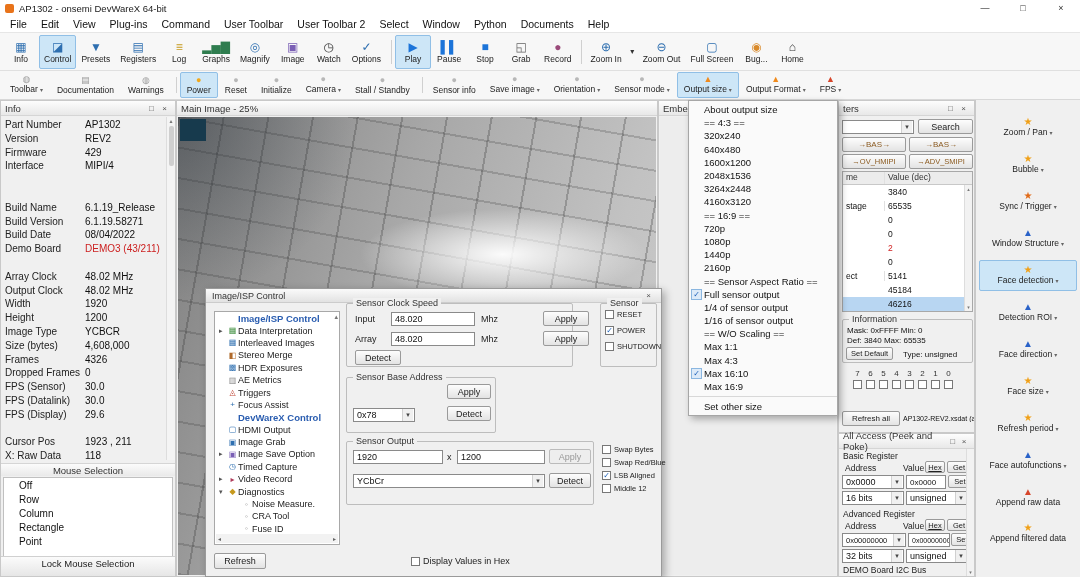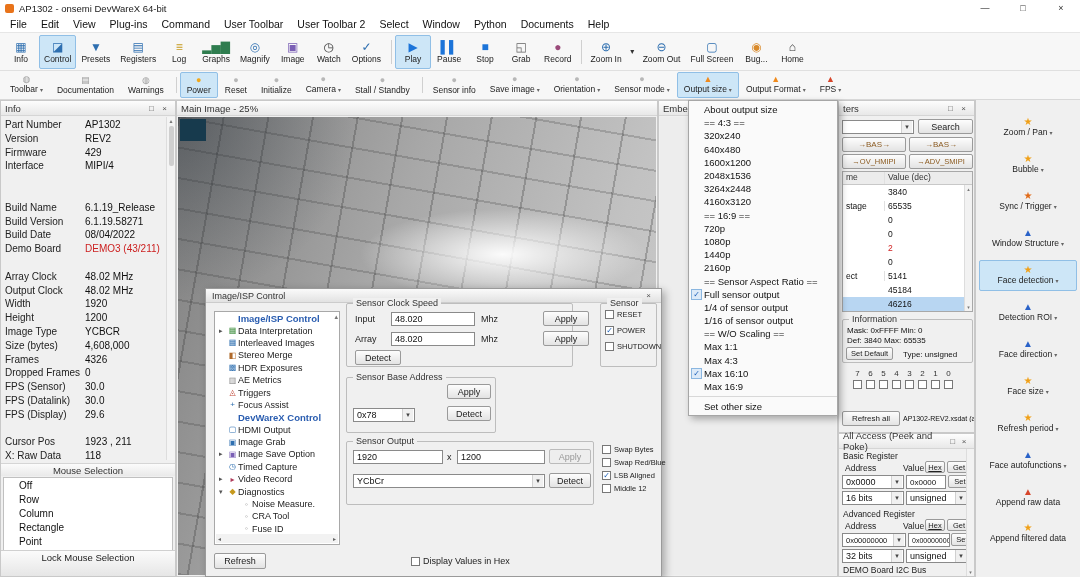--- a/index.html
+++ b/index.html
@@ -56,21 +56,21 @@
 #info-panel{left:0;top:100px;width:176px;height:477px}
 .info-rows{position:absolute;left:0;top:16px;right:9px;bottom:116px;overflow:hidden;padding-top:2px}
 .info-row{height:13.8px;display:flex;align-items:flex-start}
 .info-label{width:84px;padding-left:4px;font-size:10px;color:#222;white-space:nowrap}
 .info-value{font-size:10px;white-space:nowrap}
 .vscroll{position:absolute;right:0;top:16px;width:9px;bottom:116px;background:#f4f4f4;border-left:1px solid #ddd;display:flex;flex-direction:column;align-items:center;font-size:6px;color:#777}
 .vscroll .sb-thumb{width:5px;height:40px;background:#cfcfcf;border-radius:2px;margin-top:2px}
 .mouse-sel-header{position:absolute;left:0;right:0;top:362px;height:13px;text-align:center;font-size:9.5px;color:#333;background:linear-gradient(#fbfbfb,#e9e9e9);border-top:1px solid #d5d5d5;line-height:13px}
 .mouse-sel-list{position:absolute;left:2px;right:2px;top:376px;height:85px;background:#fff;border:1px solid #c0c0c0;padding-top:1px}
 .mouse-sel-item{height:14px;line-height:14px;font-size:10px;padding-left:15px}
-.lock-bar{position:absolute;left:0;right:0;bottom:0;height:26px;text-align:center;font-size:9.5px;line-height:14px;color:#222;background:linear-gradient(#fbfbfb,#e6e6e6);border-top:1px solid #d0d0d0}
+.lock-bar{position:absolute;left:0;right:0;bottom:0;height:20px;text-align:center;font-size:9.5px;line-height:14px;color:#222;background:linear-gradient(#fbfbfb,#e6e6e6);border-top:1px solid #d0d0d0}
 
 
 #image-panel{left:176px;top:100px;width:482px;height:477px}
 .ceiling{position:absolute;left:1px;right:1px;top:16px;bottom:1px;background:
  radial-gradient(ellipse 220px 70px at 68% 30%,rgba(255,255,255,.95),rgba(255,255,255,0) 65%),
  radial-gradient(ellipse 260px 80px at 52% 72%,rgba(255,255,255,.9),rgba(255,255,255,0) 65%),
  radial-gradient(ellipse 160px 60px at 95% 68%,rgba(255,255,255,.85),rgba(255,255,255,0) 70%),
  repeating-linear-gradient(100deg,rgba(50,50,50,.28) 0 2px,transparent 2px 44px),
  repeating-linear-gradient(10deg,rgba(50,50,50,.22) 0 2px,transparent 2px 30px),
  linear-gradient(110deg,#7e7e7e 0%,#a8a8a8 40%,#c2c2c2 75%,#cdcdcd 100%)}

